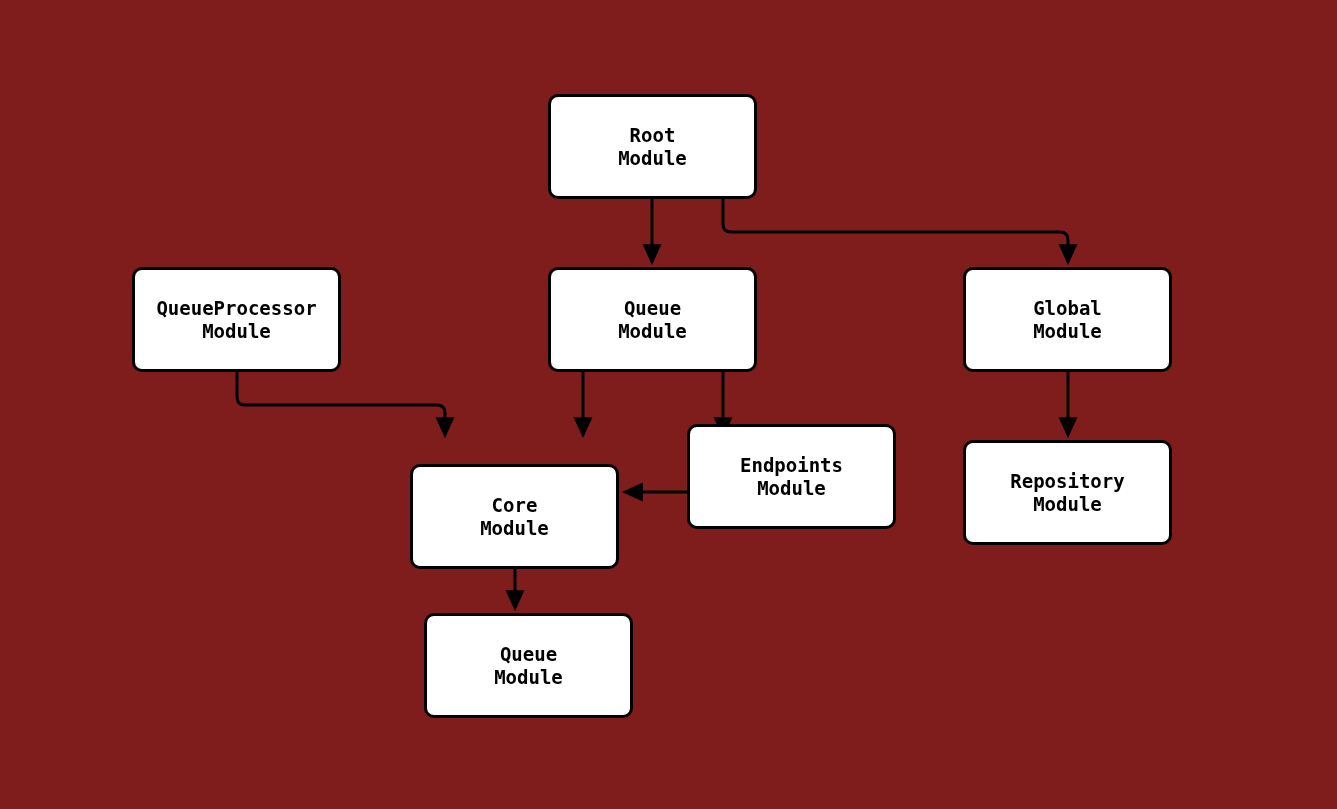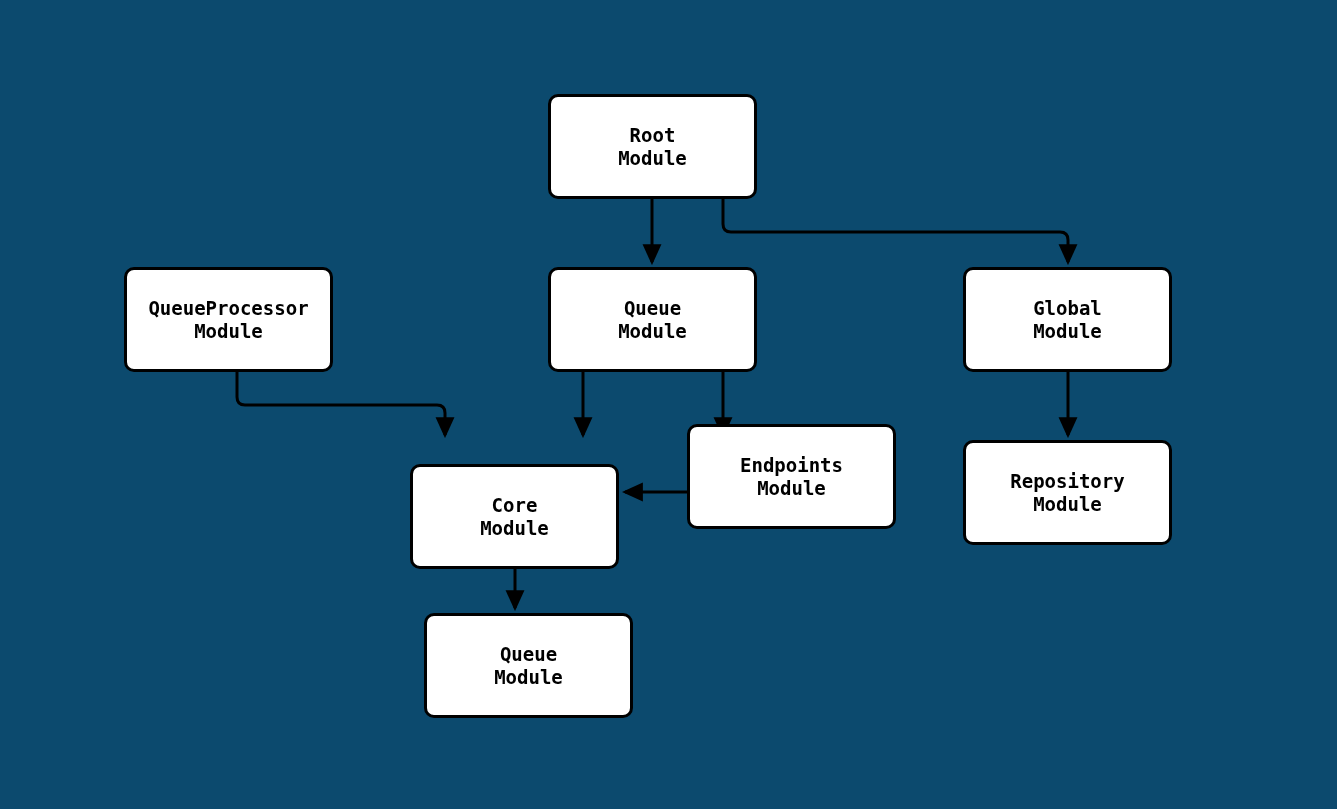--- a/index.html
+++ b/index.html
@@ -4,21 +4,21 @@
 <style>
   html, body {
     margin: 0;
     padding: 0;
     background: #ffffff;
   }
   .canvas {
     position: relative;
     width: 1337px;
     height: 809px;
-    background: #0c4a6e;
+    background: #7f1d1d;
     overflow: hidden;
     font-family: "DejaVu Sans Mono", "Liberation Mono", monospace;
   }
   .edges {
     position: absolute;
     left: 0;
     top: 0;
     width: 1337px;
     height: 809px;
     pointer-events: none;
@@ -35,21 +35,21 @@
     align-items: center;
     justify-content: center;
     text-align: center;
     font-weight: bold;
     font-size: 19px;
     line-height: 23px;
     color: #000000;
     white-space: pre-line;
   }
   .node-root          { left: 548px;  top: 94px;  }
-  .node-queueproc     { left: 124px;  top: 267px; }
+  .node-queueproc     { left: 132px;  top: 267px; }
   .node-server        { left: 548px;  top: 267px; }
   .node-global        { left: 963px;  top: 267px; text-align: center; }
   .node-core          { left: 410px;  top: 464px; }
   .node-endpoints     { left: 687px;  top: 424px; }
   .node-repository    { left: 963px;  top: 440px; }
   .node-queue         { left: 424px;  top: 613px; }
 </style>
 </head>
 <body>
 

